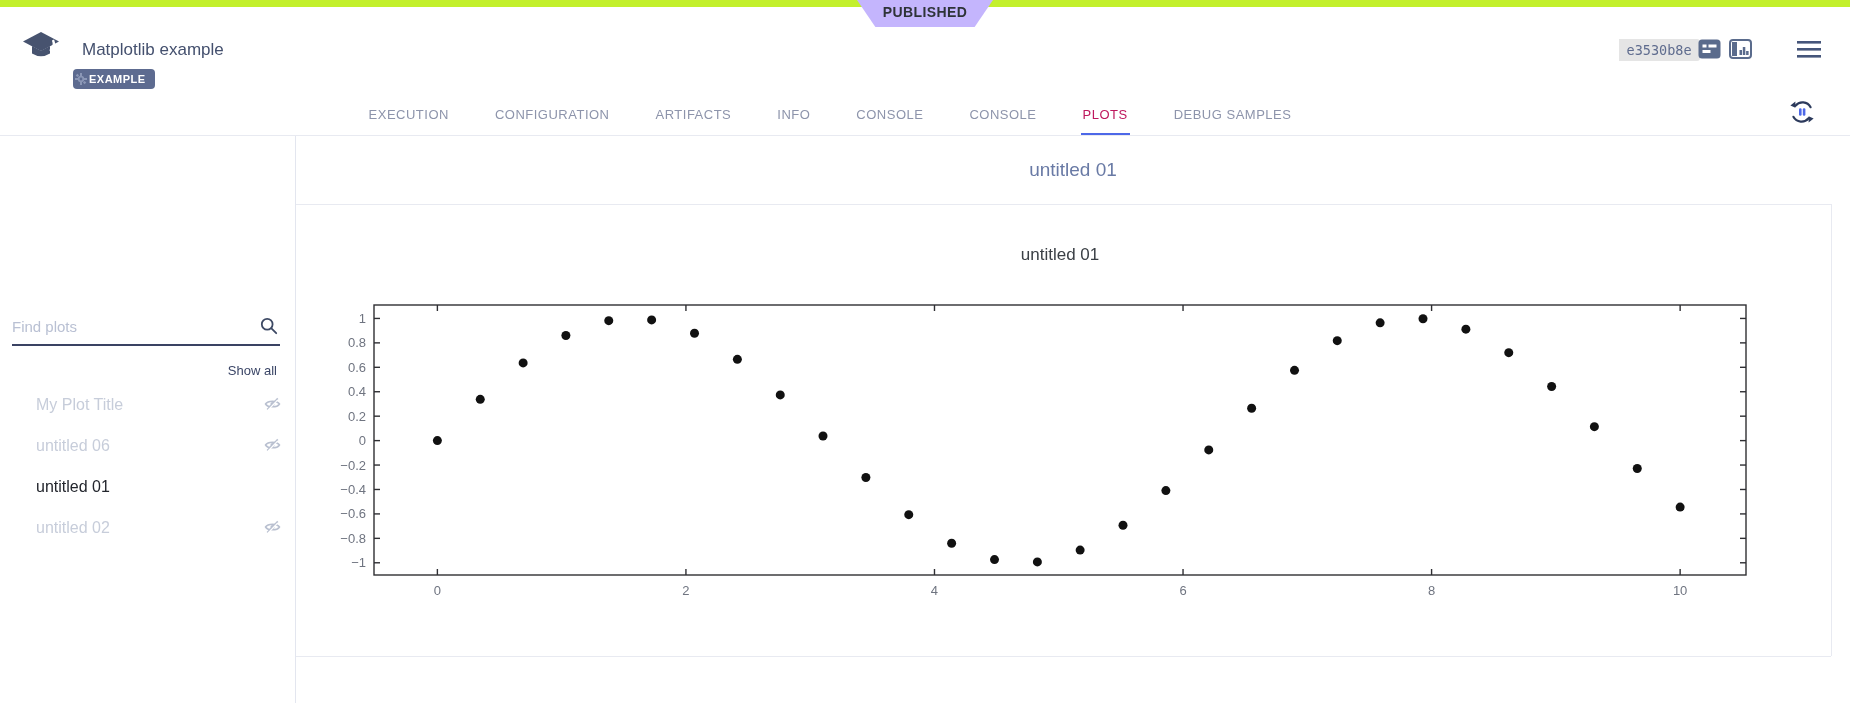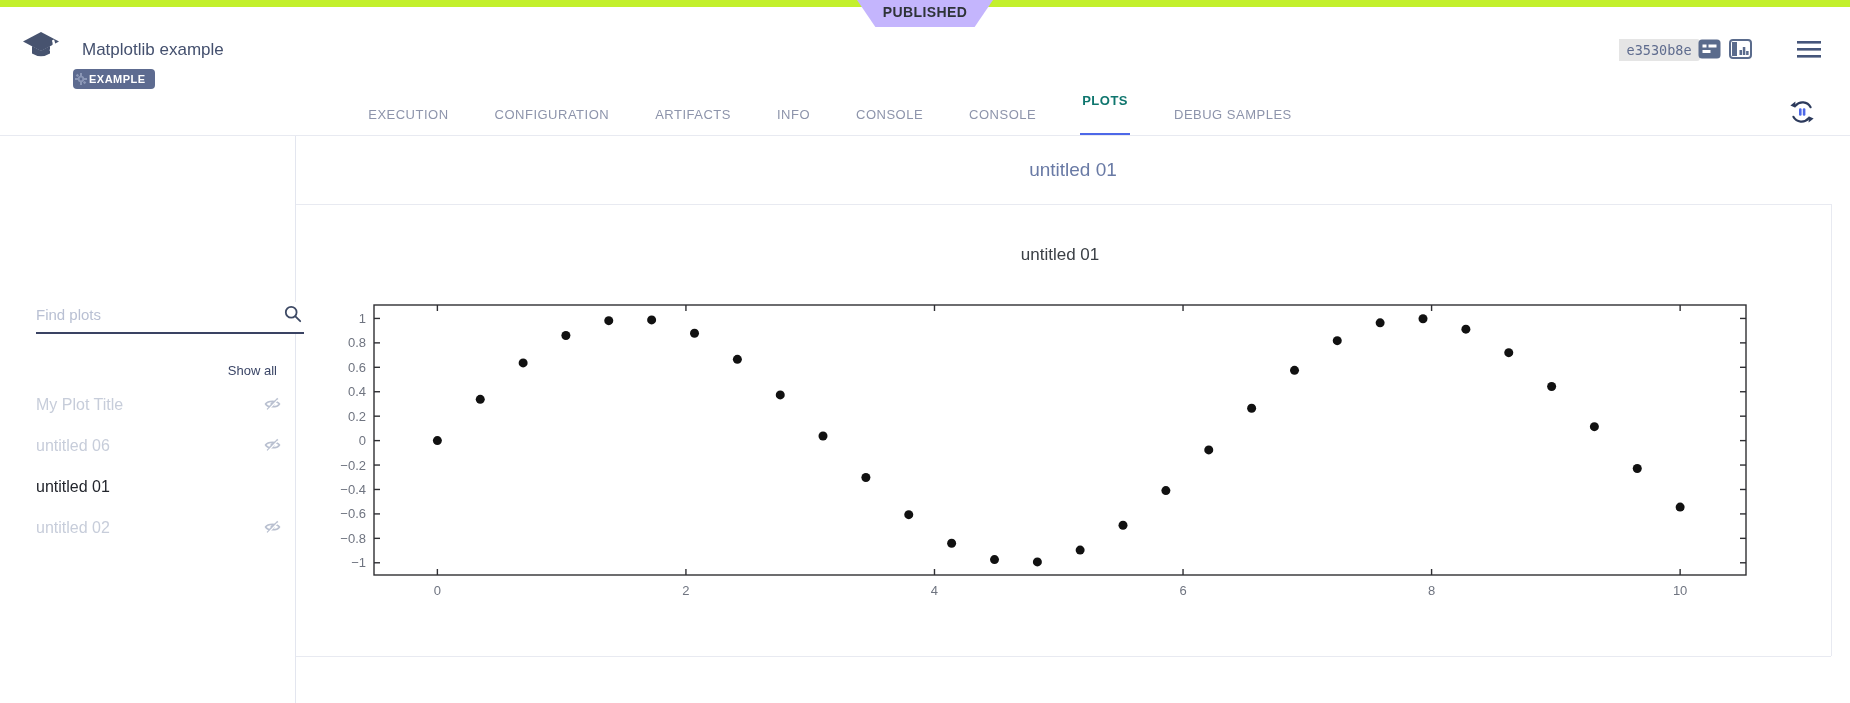--- a/index.html
+++ b/index.html
@@ -25,27 +25,27 @@
   .id-chip .id-label { background:#d946ef; color:#fff; font-size:11.5px; font-weight:bold;
                        display:flex; align-items:center; padding:0 6px; border-radius:3px 0 0 3px;margin-top:32px; }
   .id-chip .id-value { background:#e5e5e5; color:#5f6c8e; font-family:"DejaVu Sans Mono", monospace;
                        font-size:13.5px; display:flex; align-items:center; padding:0 8px; border-radius:0 3px 3px 0; }
   .hdr-icon { position:absolute; cursor:pointer; }
 
   
   .tabbar { position:absolute; left:0; top:0; width:1660px; height:135px;
             display:flex; justify-content:center; align-items:flex-end; gap:42px; pointer-events:none; }
   .tab { font-size:13px; letter-spacing:.5px; color:#8d94ab; padding:0 2px 13px 2px; cursor:pointer; pointer-events:auto; }
-  .tab.active { color:#0f766e; font-weight:bold; border-bottom:2px solid #4d68e8; padding-bottom:25px; }
+  .tab.active { color:#be185d; font-weight:normal; border-bottom:2px solid #4d68e8; padding-bottom:11px; }
   .header-divider { position:absolute; left:0; top:135px; width:1850px; height:1px; background:#e8eaf1; }
   .refresh-btn { position:absolute; left:1788px; top:98px; width:28px; height:28px; cursor:pointer; }
 
   
   .sidebar { position:absolute; left:0; top:136px; width:296px; height:567px; border-right:1px solid #e3e6ef; background:#fff; }
-  .search-wrap { position:absolute; left:12px; top:166px; width:268px;margin-left:24px; }
+  .search-wrap { position:absolute; left:12px; top:178px; width:268px; }
   .search-input { width:268px; border:none; outline:none; border-bottom:2px solid #3a4363;
                   font-size:15px; color:#333; padding:4px 26px 9px 0; font-family:"Liberation Sans",sans-serif; }
   .search-input::placeholder { color:#b9c0d3; }
   .search-icon { position:absolute; right:2px; top:3px; }
   .show-all { position:absolute; right:18px; top:227px; font-size:13px; color:#3a4566; cursor:pointer; }
   .plot-list { position:absolute; left:12px; top:248px; width:295px; }
   .plot-item { position:relative; height:41px; display:flex; align-items:center; cursor:pointer; }
   .plot-item .plot-label { margin-left:24px; font-size:16px; color:#c7cdda; }
   .plot-item.selected .plot-label { color:#23262d; }
   .plot-item .eye { position:absolute; right:26px; top:12px; }

